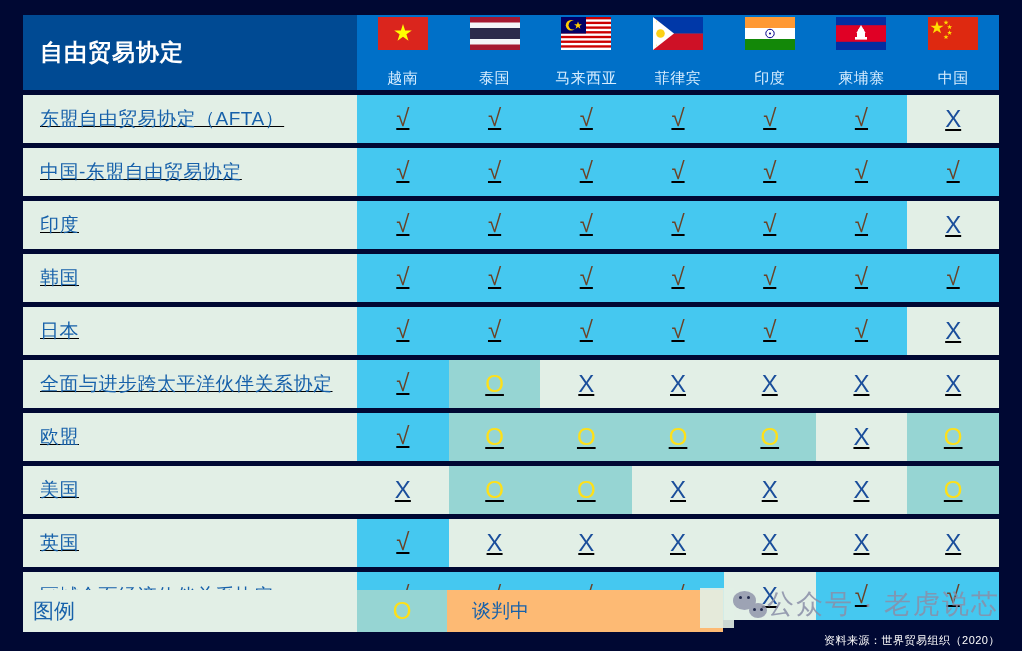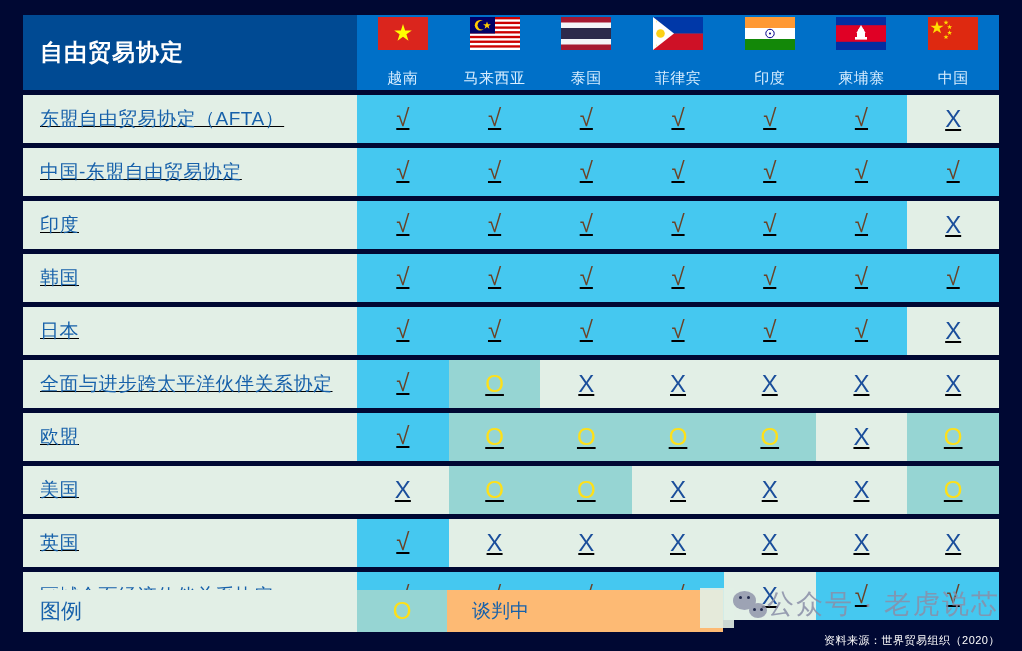--- a/index.html
+++ b/index.html
@@ -73,21 +73,21 @@
 
   
   .legend{
     position:absolute;left:23px;top:590px;
     width:700px;height:42px;
     display:flex;
   }
   .lg-label{
     width:334px;min-width:334px;
     background:#E2EFE6;color:#1761AA;font-size:21px;
-    display:flex;align-items:center;padding-left:17px;box-sizing:border-box;
+    display:flex;align-items:center;padding-left:10px;box-sizing:border-box;
   }
   .lg-sym{
     width:90px;background:#96D5D3;
     display:flex;align-items:center;justify-content:center;
   }
   .lg-text{
     flex:1;background:#fdba74;color:#1761AA;font-size:19px;
     display:flex;align-items:center;padding-left:25px;box-sizing:border-box;
   }
 
@@ -130,45 +130,45 @@
 
     <div class="row hdr-row">
       <div class="lbl hdr-title">自由贸易协定</div>
       <div class="cells hdr-cells" id="header-cells">
           <div class="hdr-cell">
             <span class="flag"><svg width="50" height="33" viewBox="0 0 50 33" preserveAspectRatio="none">
                 <rect width="50" height="33" fill="#DA251D"></rect>
                 <polygon fill="#FFFF00" points="25,7 27.1,13.4 33.8,13.4 28.4,17.3 30.5,23.7 25,19.8 19.5,23.7 21.6,17.3 16.2,13.4 22.9,13.4"></polygon>
               </svg></span>
             <span class="cname">越南</span>
+          </div>
+          <div class="hdr-cell">
+            <span class="flag"><svg width="50" height="33" viewBox="0 0 50 33" preserveAspectRatio="none">
+                <rect width="50" height="33" fill="#A51931"></rect>
+                <rect y="5.5" width="50" height="22" fill="#F4F5F8"></rect>
+                <rect y="11" width="50" height="11" fill="#2D2A4A"></rect>
+              </svg></span>
+            <span class="cname">泰国</span>
           </div>
           <div class="hdr-cell">
             <span class="flag"><svg width="50" height="33" viewBox="0 0 50 33" preserveAspectRatio="none">
                 <rect width="50" height="33" fill="#fff"></rect>
                 <rect y="0" width="50" height="2.36" fill="#CC0001"></rect>
                 <rect y="4.71" width="50" height="2.36" fill="#CC0001"></rect>
                 <rect y="9.42" width="50" height="2.36" fill="#CC0001"></rect>
                 <rect y="14.129999999999999" width="50" height="2.36" fill="#CC0001"></rect>
                 <rect y="18.84" width="50" height="2.36" fill="#CC0001"></rect>
                 <rect y="23.55" width="50" height="2.36" fill="#CC0001"></rect>
                 <rect y="28.259999999999998" width="50" height="2.36" fill="#CC0001"></rect>
                 <rect width="25" height="16.5" fill="#010066"></rect>
                 <circle cx="10" cy="8.2" r="5.2" fill="#FFCC00"></circle>
                 <circle cx="12" cy="8.2" r="4.4" fill="#010066"></circle>
                 <polygon fill="#FFCC00" points="17,4.4 18,7.2 20.9,7.2 18.6,9 19.4,11.8 17,10.1 14.6,11.8 15.4,9 13.1,7.2 16,7.2"></polygon>
               </svg></span>
             <span class="cname">马来西亚</span>
-          </div>
-          <div class="hdr-cell">
-            <span class="flag"><svg width="50" height="33" viewBox="0 0 50 33" preserveAspectRatio="none">
-                <rect width="50" height="33" fill="#A51931"></rect>
-                <rect y="5.5" width="50" height="22" fill="#F4F5F8"></rect>
-                <rect y="11" width="50" height="11" fill="#2D2A4A"></rect>
-              </svg></span>
-            <span class="cname">泰国</span>
           </div>
           <div class="hdr-cell">
             <span class="flag"><svg width="50" height="33" viewBox="0 0 50 33" preserveAspectRatio="none">
                 <rect width="50" height="16.5" fill="#0038A8"></rect>
                 <rect y="16.5" width="50" height="16.5" fill="#CE1126"></rect>
                 <polygon points="0,0 21,16.5 0,33" fill="#FFFFFF"></polygon>
                 <circle cx="7.5" cy="16.5" r="4.3" fill="#FCD116"></circle>
                 <polygon fill="#FCD116" points="3,4 4,6.4 3.4,3.6"></polygon>
                 <polygon fill="#FCD116" points="3,29 4,26.6 3.4,29.4"></polygon>
               </svg></span>

